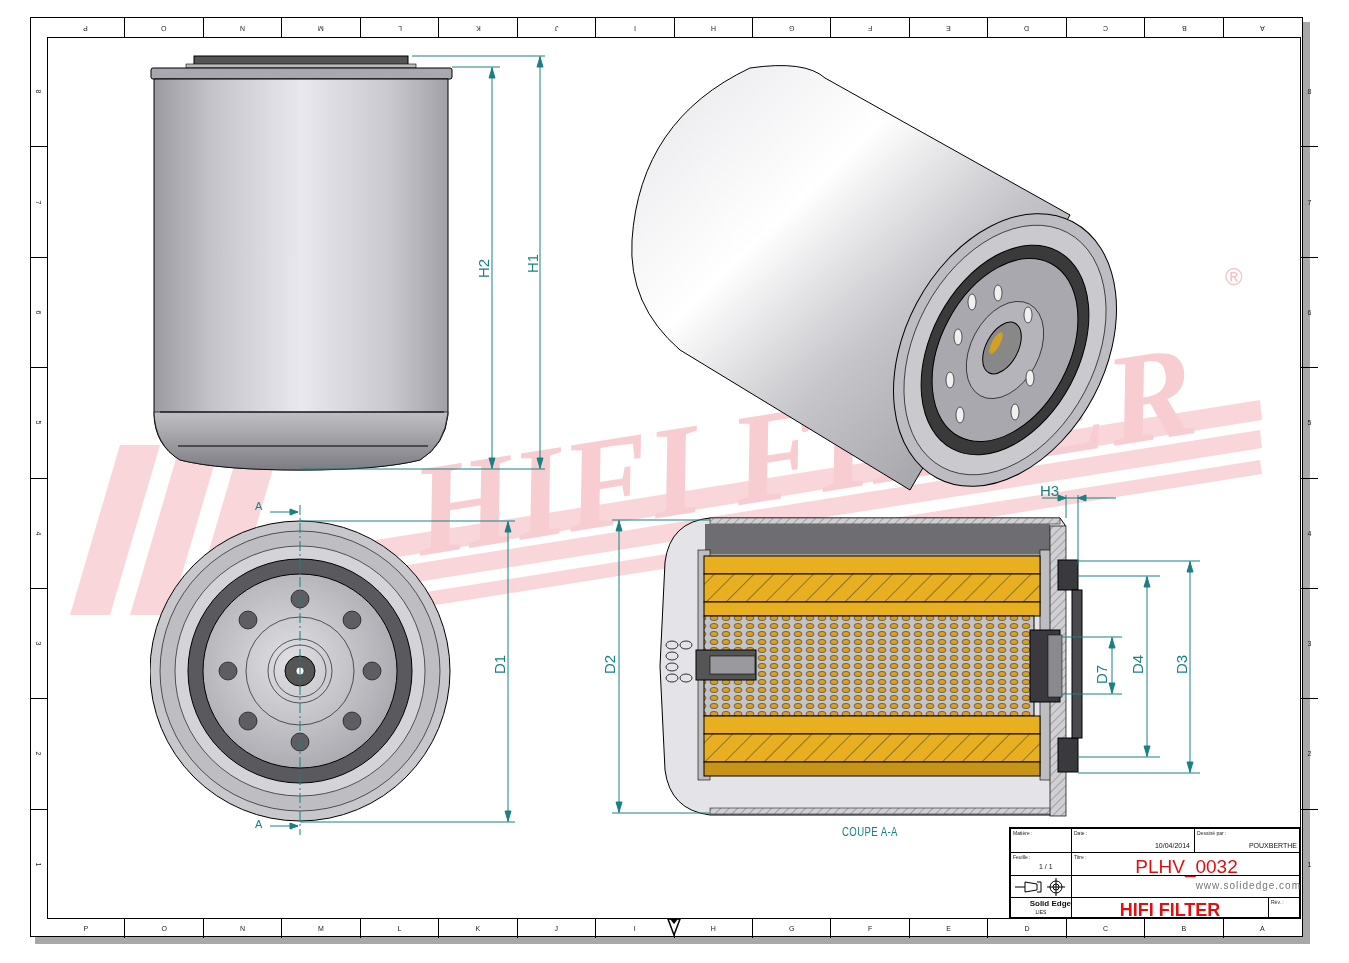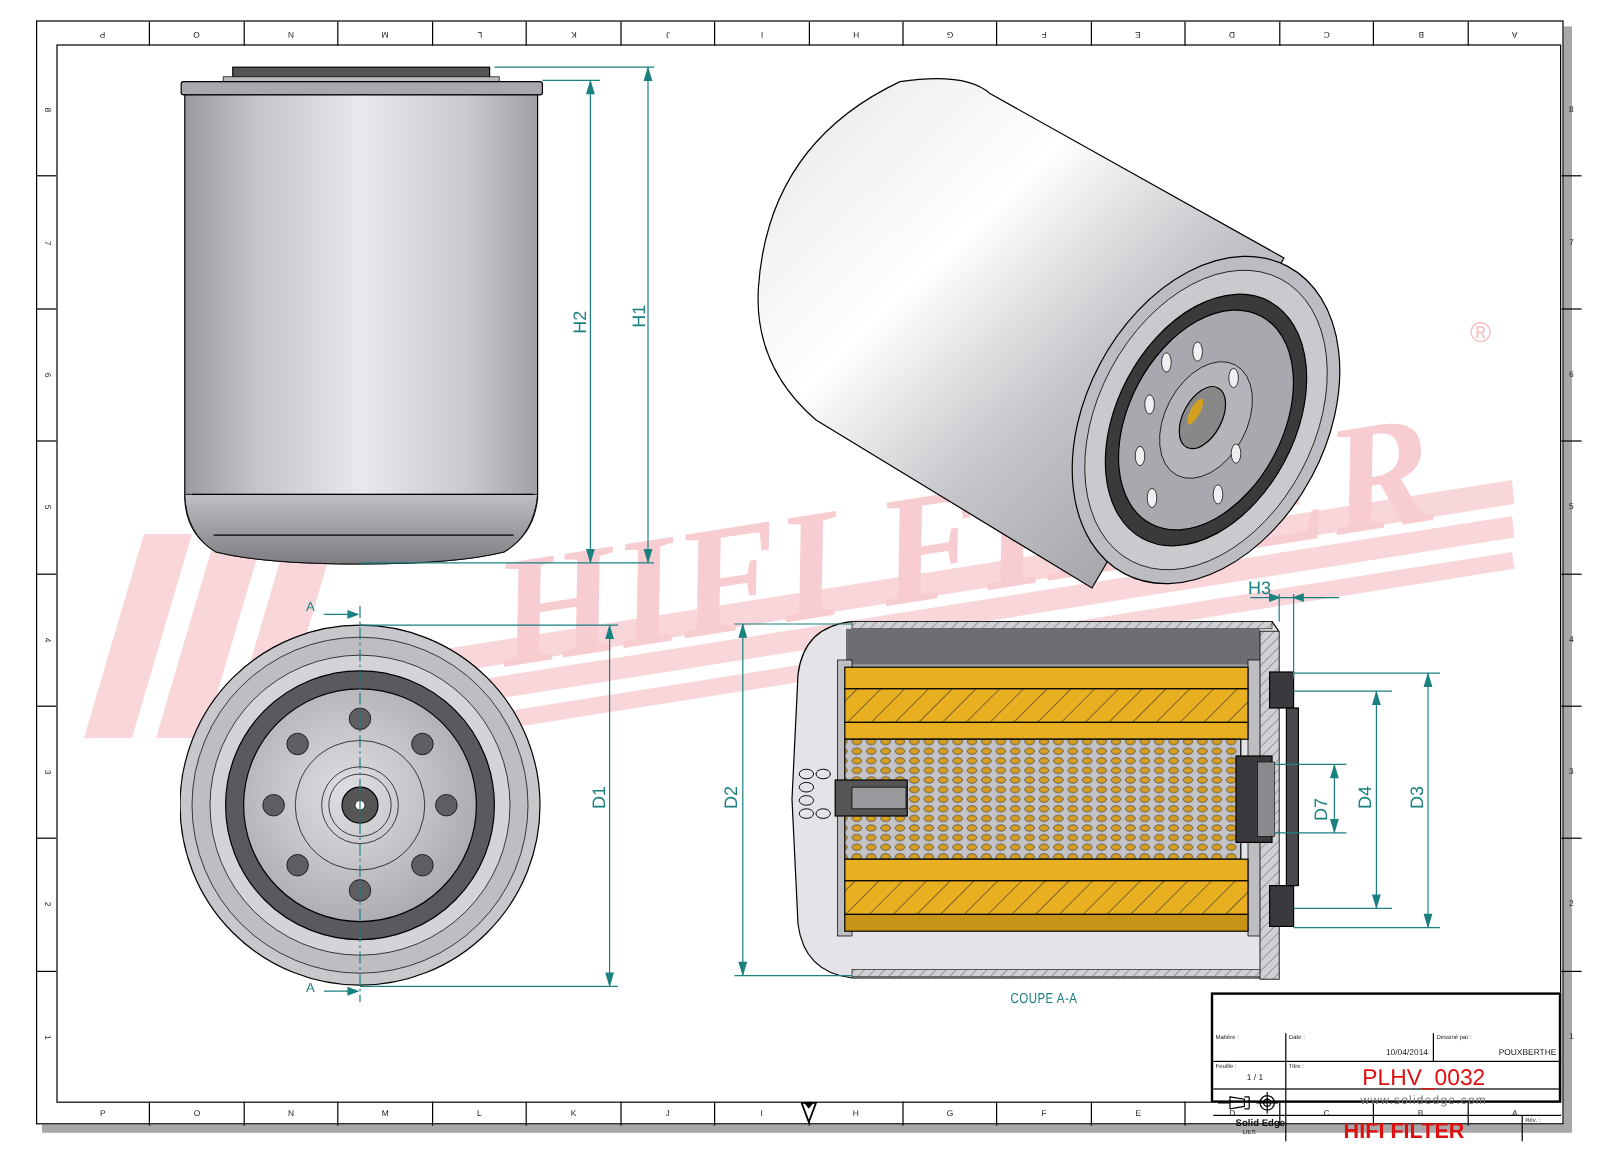--- a/index.html
+++ b/index.html
@@ -20,26 +20,26 @@
   .zone-rc:last-child { border-bottom:none; }
   .zone-left .zone-rc span { transform:rotate(90deg); display:inline-block; }
 
   .watermark { position:absolute; left:0; top:0; width:1349px; height:963px; pointer-events:none; }
   .dim-label { position:absolute; color:#1a8080; font-size:15px; font-family:"Liberation Sans", sans-serif; }
   .dim-label.vert { transform:rotate(-90deg); transform-origin:center; }
   .small-a { position:absolute; color:#1a8080; font-size:11px; font-family:"Liberation Sans", sans-serif; }
   .coupe { position:absolute; left:842px; top:825px; color:#1a8080; font-size:12px; letter-spacing:0.5px; font-family:"Liberation Sans", sans-serif; transform:scaleX(0.8); transform-origin:left; }
 
   .tb { position:absolute; left:1009px; top:827px; width:292px; height:92px; border:2px solid #000; box-sizing:border-box; background:#fff; font-family:"Liberation Sans", sans-serif; }
-  .tb .cell { position:absolute; border-right:1px solid #000; border-bottom:1px solid #000; box-sizing:border-box;margin-top:32px; }
+  .tb .cell { position:absolute; border-right:1px solid #000; border-bottom:1px solid #000; box-sizing:border-box; }
   .tb .lbl { position:absolute; left:2px; top:1px; font-size:5px; color:#222; }
   .tb .val { position:absolute; font-size:7px; color:#111; }
   .tb .title { position:absolute; left:0; right:0; text-align:center; color:#e01010; font-size:19px; top:3px; }
   .tb .brand { position:absolute; left:0; right:0; text-align:center; color:#e01010; font-size:18px; font-weight:bold; top:2px; }
-  .tb .web { position:absolute; left:0; right:0; text-align:center; color:#777; font-size:10px; letter-spacing:1px; top:4px; }
+  .tb .web { position:absolute; left:0; right:0; text-align:right; color:#777; font-size:10px; letter-spacing:1px; top:4px; }
   .tb .se { position:absolute; left:0; right:0; text-align:right; font-size:8px; font-weight:bold; color:#111; top:1px; }
   .tb .se2 { position:absolute; left:0; right:0; text-align:center; font-size:5px; color:#111; top:11px; }
   .center-mark { position:absolute; left:667px; top:918px; }
 </style>
 </head>
 <body>
 
 <div class="sheet-shadow"></div>
 <div class="sheet"></div>
 

